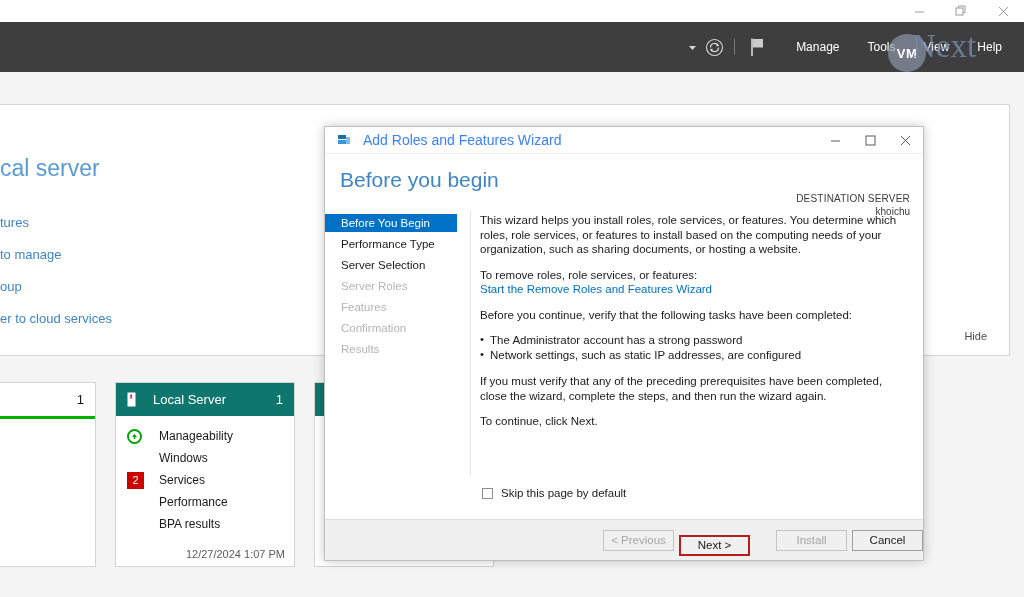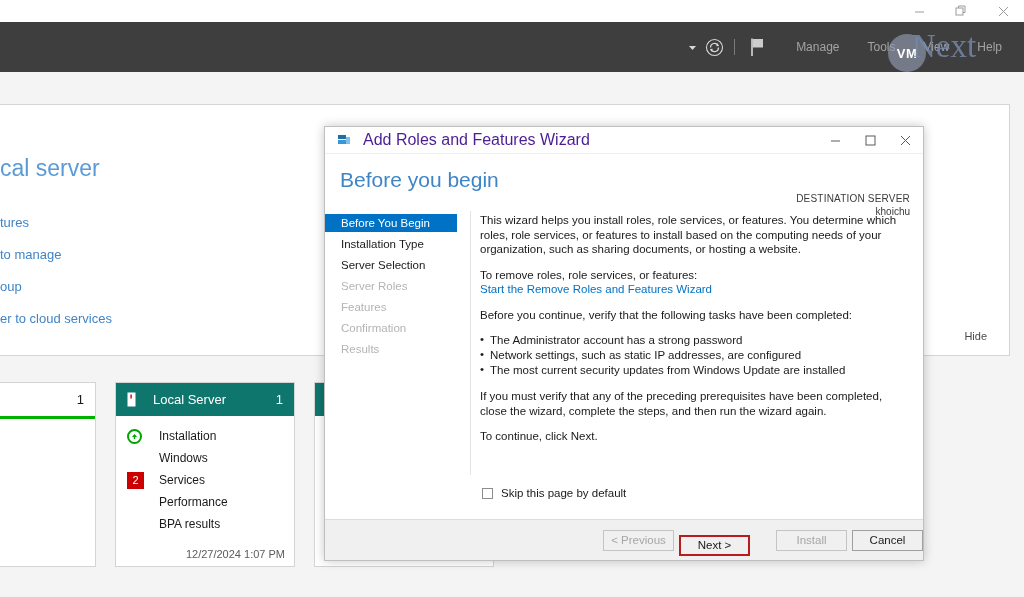--- a/index.html
+++ b/index.html
@@ -76,21 +76,21 @@
     margin: 0 7px;
   }
   .flag-btn { width: 32px; }
   .ribbon-menu {
     display: flex;
     align-items: center;
     height: 50px;
     margin-left: 8px;
   }
   .ribbon-menu-item {
-    color: #a3a3a3;
+    color: #ffffff;
     font-size: 12px;
     padding: 8px 14px;
     line-height: 50px;
     white-space: nowrap;
   }
 
   
   .content-area {
     position: absolute;
     left: 0; top: 72px;
@@ -288,22 +288,22 @@
   .dlg-title-icon {
     width: 26px;
     display: flex;
     align-items: center;
     justify-content: center;
     flex: 0 0 auto;
     padding-left: 6px;
   }
   .dlg-title-text {
     flex: 1 1 auto;
-    font-size: 16px;
-    color: #4c1d95;
+    font-size: 14px;
+    color: #3b82f6;
     margin-left: 6px;
     white-space: nowrap;
   }
   .dlg-ctl {
     width: 35px; height: 26px;
     display: flex;
     align-items: center;
     justify-content: center;
     color: #5a5a5a;
     flex: 0 0 auto;
@@ -577,21 +577,21 @@
         <div class="tile-body">
           <div class="tile-row">
             <div class="r-badge">
               <span class="badge-up">
                 <svg width="7" height="7" viewBox="0 0 7 7">
                     <polygon points="3.5,1 6,4 1,4" fill="#00a300"></polygon>
                     <rect x="2.8" y="3.6" width="1.4" height="2.4" fill="#00a300"></rect>
                   </svg>
               </span>
             </div>
-            <div class="r-label">Installation</div>
+            <div class="r-label">Manageability</div>
           </div>
           <div class="tile-row">
             <div class="r-badge"></div>
             <div class="r-label">Windows</div>
           </div>
           <div class="tile-row">
             <div class="r-badge">
               <span class="badge-num">2</span>
             </div>
             <div class="r-label">Services</div>
@@ -695,39 +695,38 @@
       <div class="dest-server">
         <span class="dest-label">DESTINATION SERVER</span>
         <span class="dest-name">khoichu</span>
       </div>
     </div>
 
     <div class="dlg-main">
 
       <div class="dlg-nav">
         <div class="nav-item active">Before You Begin</div>
-        <div class="nav-item">Installation Type</div>
+        <div class="nav-item">Performance Type</div>
         <div class="nav-item">Server Selection</div>
         <div class="nav-item disabled">Server Roles</div>
         <div class="nav-item disabled">Features</div>
         <div class="nav-item disabled">Confirmation</div>
         <div class="nav-item disabled">Results</div>
       </div>
 
       <div class="dlg-body">
         <p>This wizard helps you install roles, role services, or features. You determine which roles, role services, or features to install based on the computing needs of your organization, such as sharing documents, or hosting a website.</p>
         <p>
           <span>To remove roles, role services, or features:</span>
           <a class="dlg-link" href="#">Start the Remove Roles and Features Wizard</a>
         </p>
         <p>Before you continue, verify that the following tasks have been completed:</p>
         <ul class="bullet-list">
           <li>The Administrator account has a strong password</li>
           <li>Network settings, such as static IP addresses, are configured</li>
-          <li>The most current security updates from Windows Update are installed</li>
         </ul>
         <p>If you must verify that any of the preceding prerequisites have been completed, close the wizard, complete the steps, and then run the wizard again.</p>
         <p>To continue, click Next.</p>
       </div>
     </div>
 
     <div class="skip-row">
       <span class="skip-box"></span>
       <span class="skip-label">Skip this page by default</span>
     </div>

